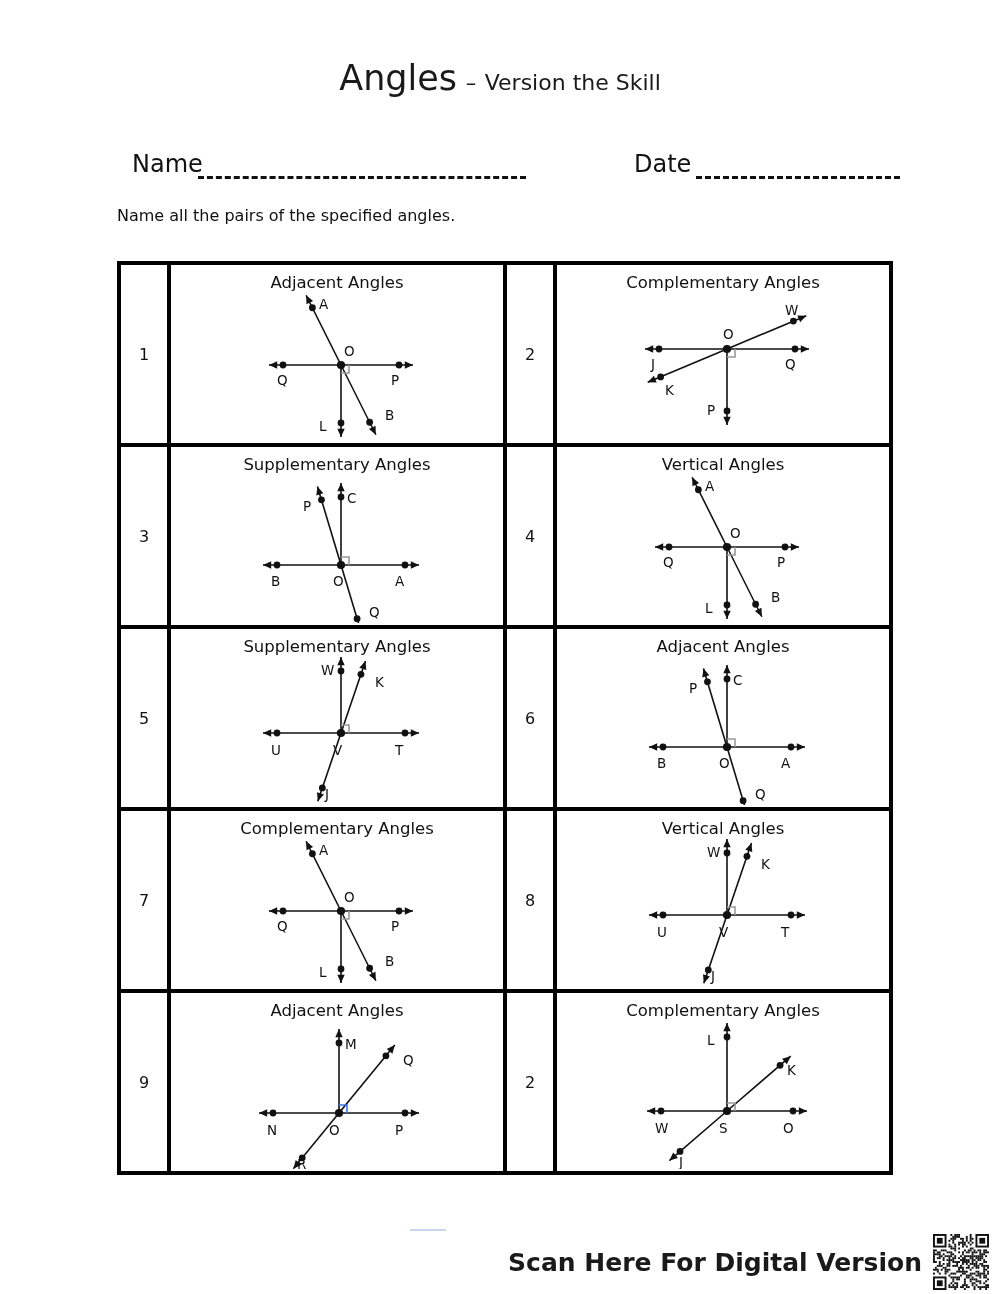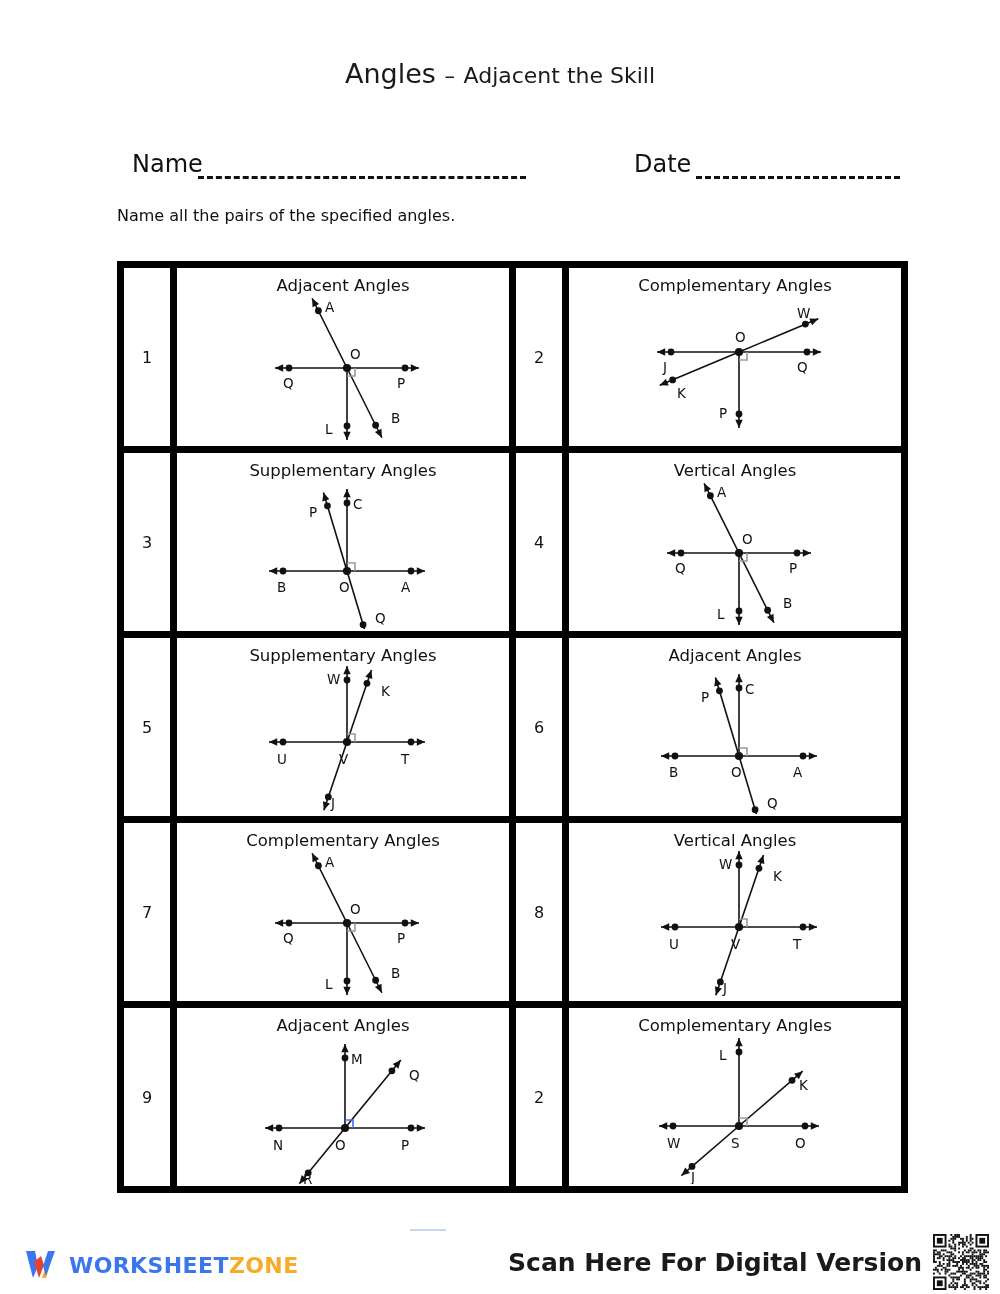--- a/index.html
+++ b/index.html
@@ -8,21 +8,21 @@
     font-family:"DejaVu Sans","Liberation Sans",sans-serif;
     color:#111111;position:relative;overflow:hidden;
   }
   .page{position:relative;width:1000px;height:1294px;}
 
   
   .title{
     position:absolute;top:58px;left:0;width:1000px;text-align:center;
     font-size:27px;font-weight:400;color:#1a1a1a;white-space:nowrap;
   }
-  .title .t-main{font-size:27px;}
+  .title .t-main{font-size:35px;}
   .title .t-dash{font-size:21px;}
   .title .t-sub{font-size:22px;}
 
   .namerow{position:absolute;top:150px;left:16px;width:1000px;height:40px;}
   .name-label{
     position:absolute;left:116px;top:0;font-size:24px;color:#111;
   }
   .name-rule{
     position:absolute;left:182px;top:26px;width:328px;
     border-bottom:3px dashed #111;height:0;
@@ -35,21 +35,21 @@
   .directions{
     position:absolute;left:117px;top:206px;font-size:16px;color:#111;
   }
 
   
   .sheet{
     position:absolute;left:117px;top:261px;width:756px;
     border-collapse:collapse;table-layout:fixed;
   }
   .sheet td{
-    border:7px solid #000000;padding:0;vertical-align:middle;
+    border:4px solid #000000;padding:0;vertical-align:middle;
     height:178px;
   }
   .num-cell{
     width:46px;text-align:center;font-size:16px;color:#111;
   }
   .fig-cell{width:332px;text-align:center;}
   .fig-wrap{width:100%;height:178px;position:relative;}
   .fig-title{
     position:absolute;top:8px;left:0;width:100%;text-align:center;
     font-size:16.5px;color:#111;
@@ -75,21 +75,21 @@
   .qr{position:absolute;right:8px;top:1234px;width:62px;height:56px;background:#fff;}
 </style>
 </head>
 <body>
 
 <div class="page">
 
   <div class="title">
     <span class="t-main">Angles</span>
     <span class="t-dash">–</span>
-    <span class="t-sub">Adjacent the Skill</span>
+    <span class="t-sub">Version the Skill</span>
   </div>
 
   <div class="namerow">
     <span class="name-label">Name</span>
     <span class="name-rule"></span>
     <span class="date-label">Date</span>
     <span class="date-rule"></span>
   </div>
 
   <div class="directions">Name all the pairs of the specified angles.</div>
@@ -434,31 +434,20 @@
                 </g>
               </svg>
             </div>
           </td>
         </tr>
       </tbody>
   </table>
 
   <div class="foot-tick"></div>
 
-  <div class="logo">
-    <svg class="logo-mark" viewBox="0 0 36 34">
-      <path d="M2 3 L9 30 L14 18 L11 3 Z" fill="#3b76ef"></path>
-      <path d="M10 14 L15 30 L20 17 L17 8 Z" fill="#e34234"></path>
-      <path d="M18 30 L25 9 L30 3 L22 30 Z" fill="#f8ab28"></path>
-      <path d="M24 3 L31 3 L22 28 L19 18 Z" fill="#3b76ef"></path>
-    </svg>
-    <span class="logo-text">
-      <span class="w">WORKSHEET</span><span class="z">ZONE</span>
-    </span>
-  </div>
 
   <div class="scan">Scan Here For Digital Version</div>
   <svg class="qr" viewBox="0 0 29 29">
       <rect x="9" y="0" width="1" height="1" fill="#111"></rect>
       <rect x="11" y="0" width="1" height="1" fill="#111"></rect>
       <rect x="12" y="0" width="1" height="1" fill="#111"></rect>
       <rect x="13" y="0" width="1" height="1" fill="#111"></rect>
       <rect x="19" y="0" width="1" height="1" fill="#111"></rect>
       <rect x="10" y="1" width="1" height="1" fill="#111"></rect>
       <rect x="11" y="1" width="1" height="1" fill="#111"></rect>

